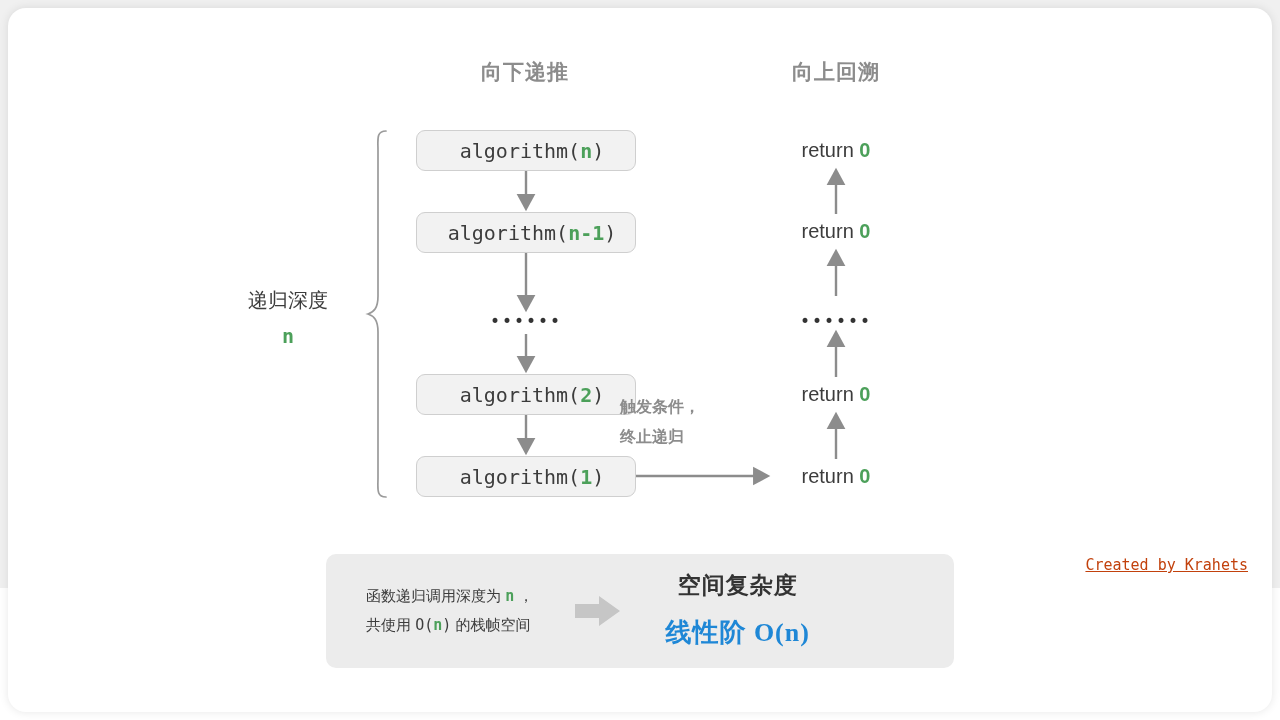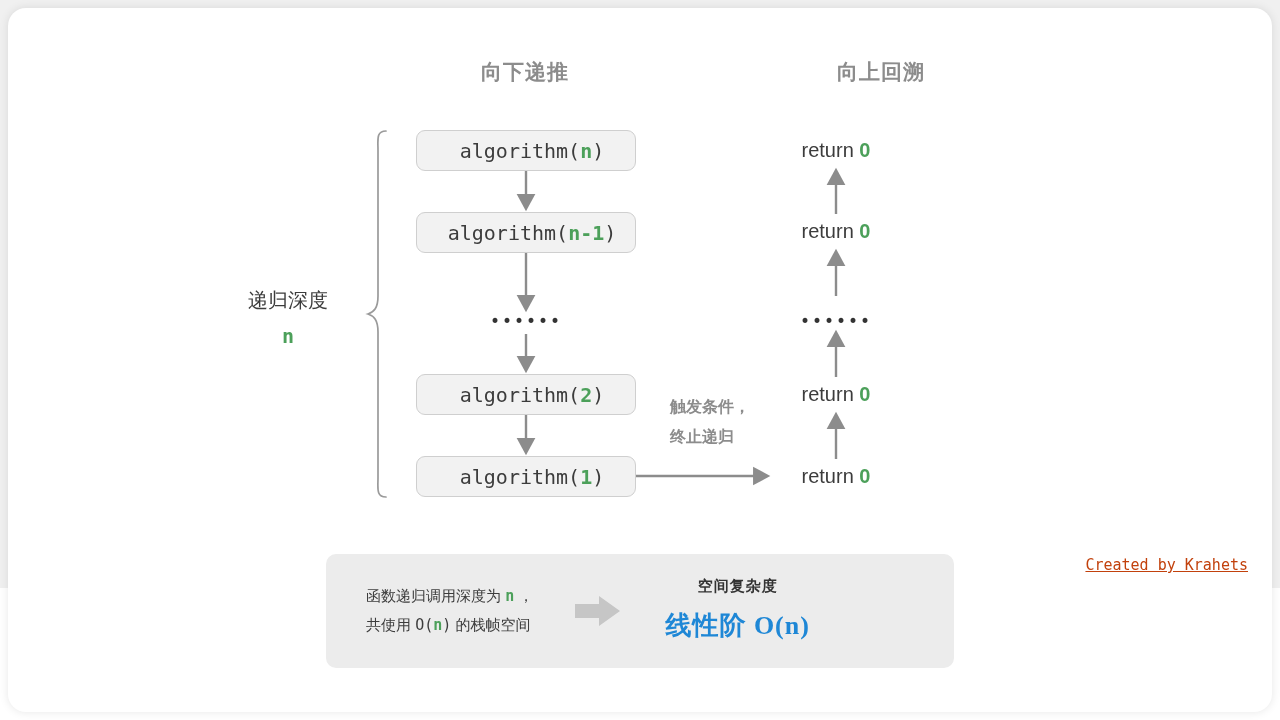--- a/index.html
+++ b/index.html
@@ -157,21 +157,21 @@
 
   #summary-right {
     margin-left: 44px;
     text-align: center;
     white-space: nowrap;
     line-height: 1.9;
   }
   #summary-right .sr-title {
     display: block;
     font-family: "Liberation Sans", sans-serif;
-    font-size: 15px;
+    font-size: 23px;
     font-weight: bold;
     color: #333333;
     letter-spacing: 1px;
   }
   #summary-right .sr-value {
     display: block;
     font-family: Liberation Serif, serif;
     font-size: 26px;
     font-weight: bold;
     color: #1e87d6;
@@ -189,21 +189,21 @@
     text-decoration: underline;
   }
 </style>
 </head>
 <body>
 
 <div id="canvas">
   <div id="card"></div>
 
   <div class="col-title" style="left:525px; top:58px;">向下递推</div>
-  <div class="col-title" style="left:881px; top:58px;">向上回溯</div>
+  <div class="col-title" style="left:836px; top:58px;">向上回溯</div>
 
   <div class="depth-label" style="left:288px; top:282px;">
     <span>递归深度</span>
     <span class="depth-n">n</span>
   </div>
 
   <div class="call-box" style="left:416px; top:130px;">
     <span>algorithm(</span>
       <span class="arg">n</span>
       <span>)</span>
@@ -233,21 +233,21 @@
   <div class="ret-label" style="left:836px; top:220px;">
     <span>return</span>&nbsp;<span class="val">0</span>
   </div>
   <div class="ret-label" style="left:836px; top:383px;">
     <span>return</span>&nbsp;<span class="val">0</span>
   </div>
   <div class="ret-label" style="left:836px; top:465px;">
     <span>return</span>&nbsp;<span class="val">0</span>
   </div>
 
-  <div class="note" style="left:670px; top:392px;">
+  <div class="note" style="left:620px; top:392px;">
     <div>触发条件，</div>
     <div>终止递归</div>
   </div>
 
   <svg class="overlay" viewBox="0 0 1280 720">
     <defs>
       <marker id="ahead" markerWidth="9" markerHeight="9" refX="5.4" refY="4.5" orient="auto">
         <path d="M0,0.6 L7.2,4.5 L0,8.4 z" fill="#8c8c8c"></path>
       </marker>
     </defs>

